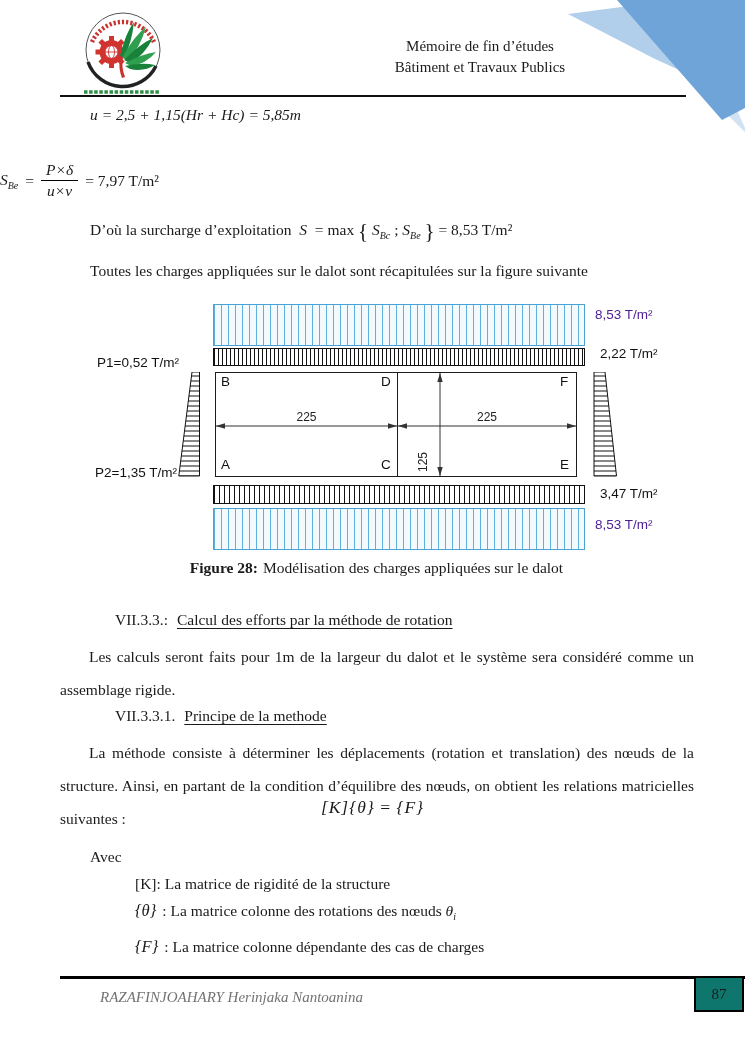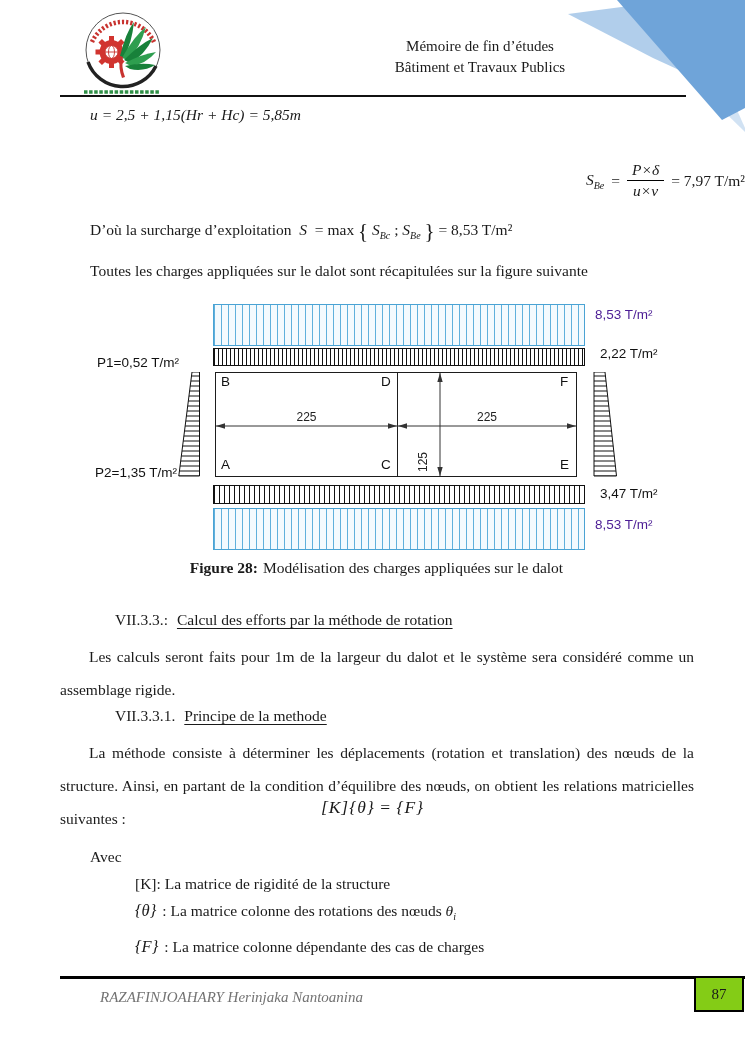--- a/index.html
+++ b/index.html
@@ -13,21 +13,21 @@
   .header-title{left:360px; top:36px; width:240px; text-align:center;
     font-size:15px; line-height:21px;}
   .header-rule{left:60px; top:95px; width:626px; height:2px; background:#111;}
   .deco{right:0; top:0; width:200px; height:135px; pointer-events:none;}
   .deco .tri{position:absolute; inset:0;}
   
   .math{font-style:italic; font-size:15.5px;}
   .sub{font-size:10px; vertical-align:-4px; font-style:italic;}
   .eq-u{left:90px; top:106px;}
   .eq-v{left:90px; top:134px;}
-  .eq-sbe{left:0; top:161px; width:745px; display:flex; justify-content:flex-end;}
+  .eq-sbe{left:0; top:161px; width:745px; display:flex; justify-content:flex-start;}
   .eq-sbe .row{display:inline-flex; align-items:center; gap:7px; font-size:15.5px;}
   .frac{display:inline-flex; flex-direction:column; text-align:center; font-style:italic;}
   .frac .num{border-bottom:1.2px solid #000; padding:0 5px 1px;}
   .frac .den{padding-top:1px;}
   .upr{font-style:normal;}
   .line-surcharge{left:90px; top:219px; font-size:15.5px; white-space:nowrap;}
   .brace{font-size:21px; vertical-align:-3px; font-style:normal;}
   .line-intro{left:90px; top:262px; font-size:15.5px;}
   
   .figure{left:95px; top:298px; width:570px; height:258px;
@@ -61,21 +61,21 @@
     font-size:17.5px; font-style:italic; letter-spacing:1px;}
   .avec{left:90px; top:848px; font-size:15.5px;}
   .defline{left:135px; font-size:15.5px;}
   .d-k{top:875px;}
   .d-theta{top:901px;}
   .d-f{top:937px;}
   .sym{font-size:16.5px; font-style:italic; margin-right:6px;}
   
   .footer-rule{left:60px; top:976px; width:685px; height:3px; background:#000;}
   .author{left:100px; top:989px; font-style:italic; color:#737373; font-size:15px;}
-  .page-box{left:694px; top:976px; width:46px; height:32px; background:#84cc16;
+  .page-box{left:694px; top:976px; width:46px; height:32px; background:#0f766e;
     border:2px solid #000; text-align:center; line-height:32px; font-size:15px;}
 </style>
 </head>
 <body>
 
 <div class="page">
 
   <div class="abs deco">
     <div class="tri" style="background:#a9c9e9; clip-path:polygon(23px 14px,130px 0px,182px 92px,108px 58px); opacity:.9;"></div>
     <div class="tri" style="background:#cfe0f2; clip-path:polygon(110px 22px,192px 110px,200px 128px,200px 132px,155px 88px); opacity:.95;"></div>

